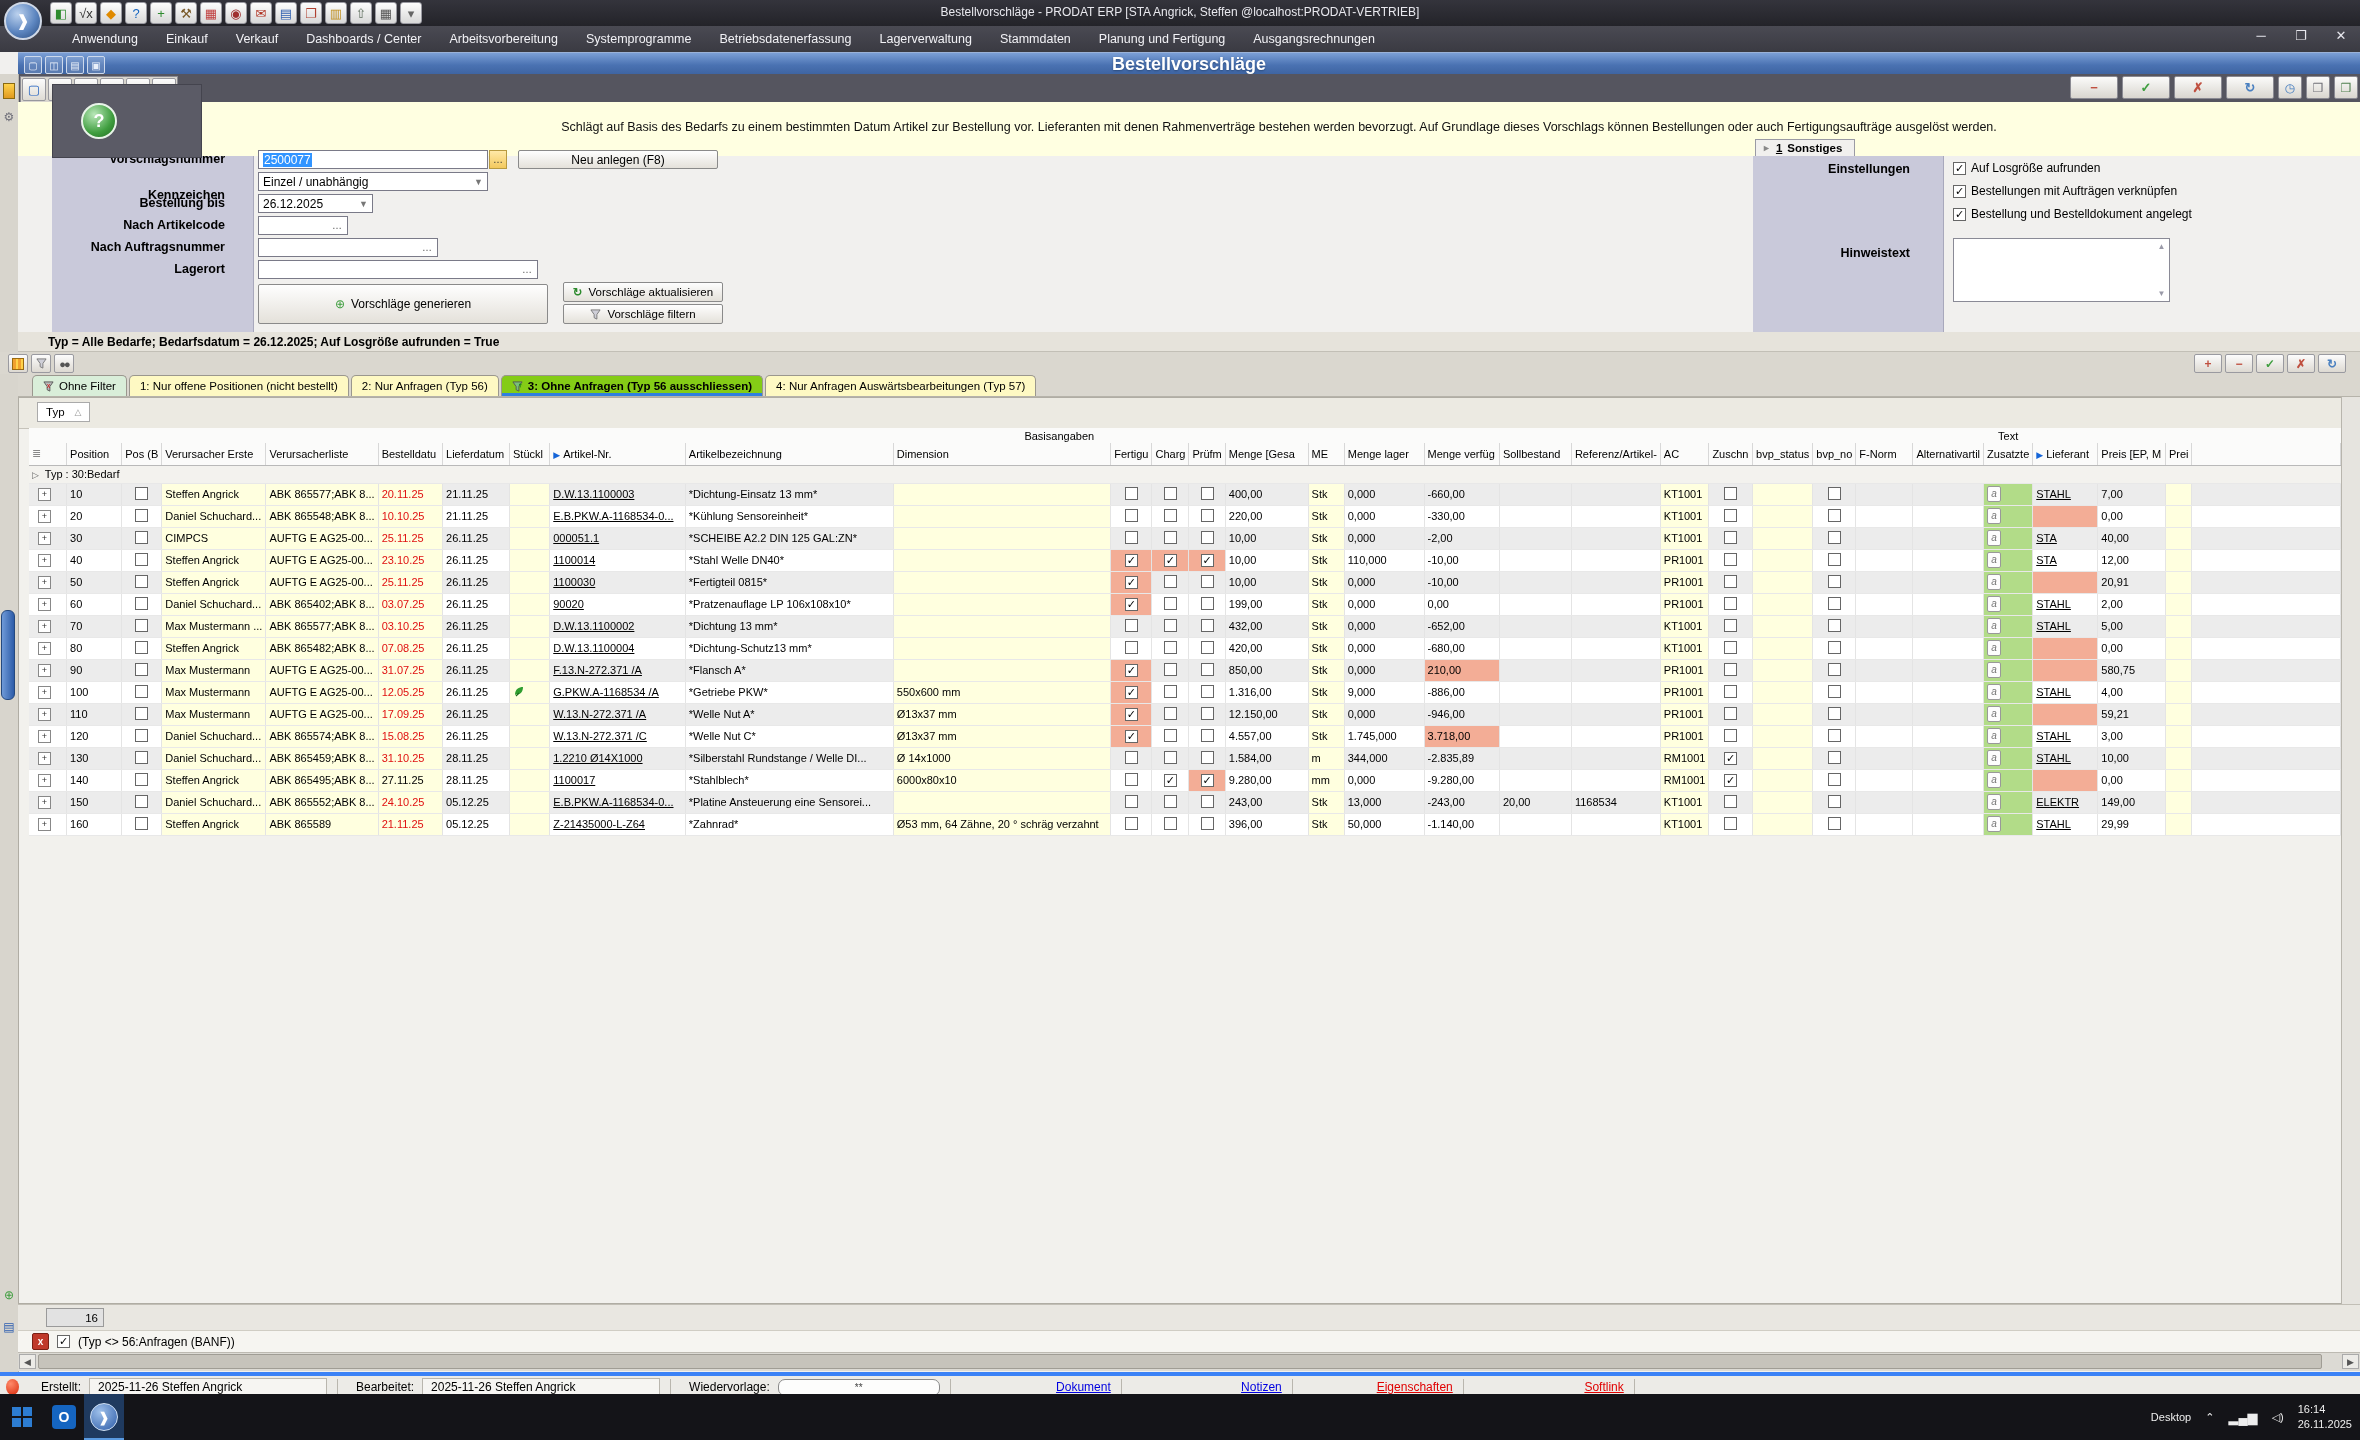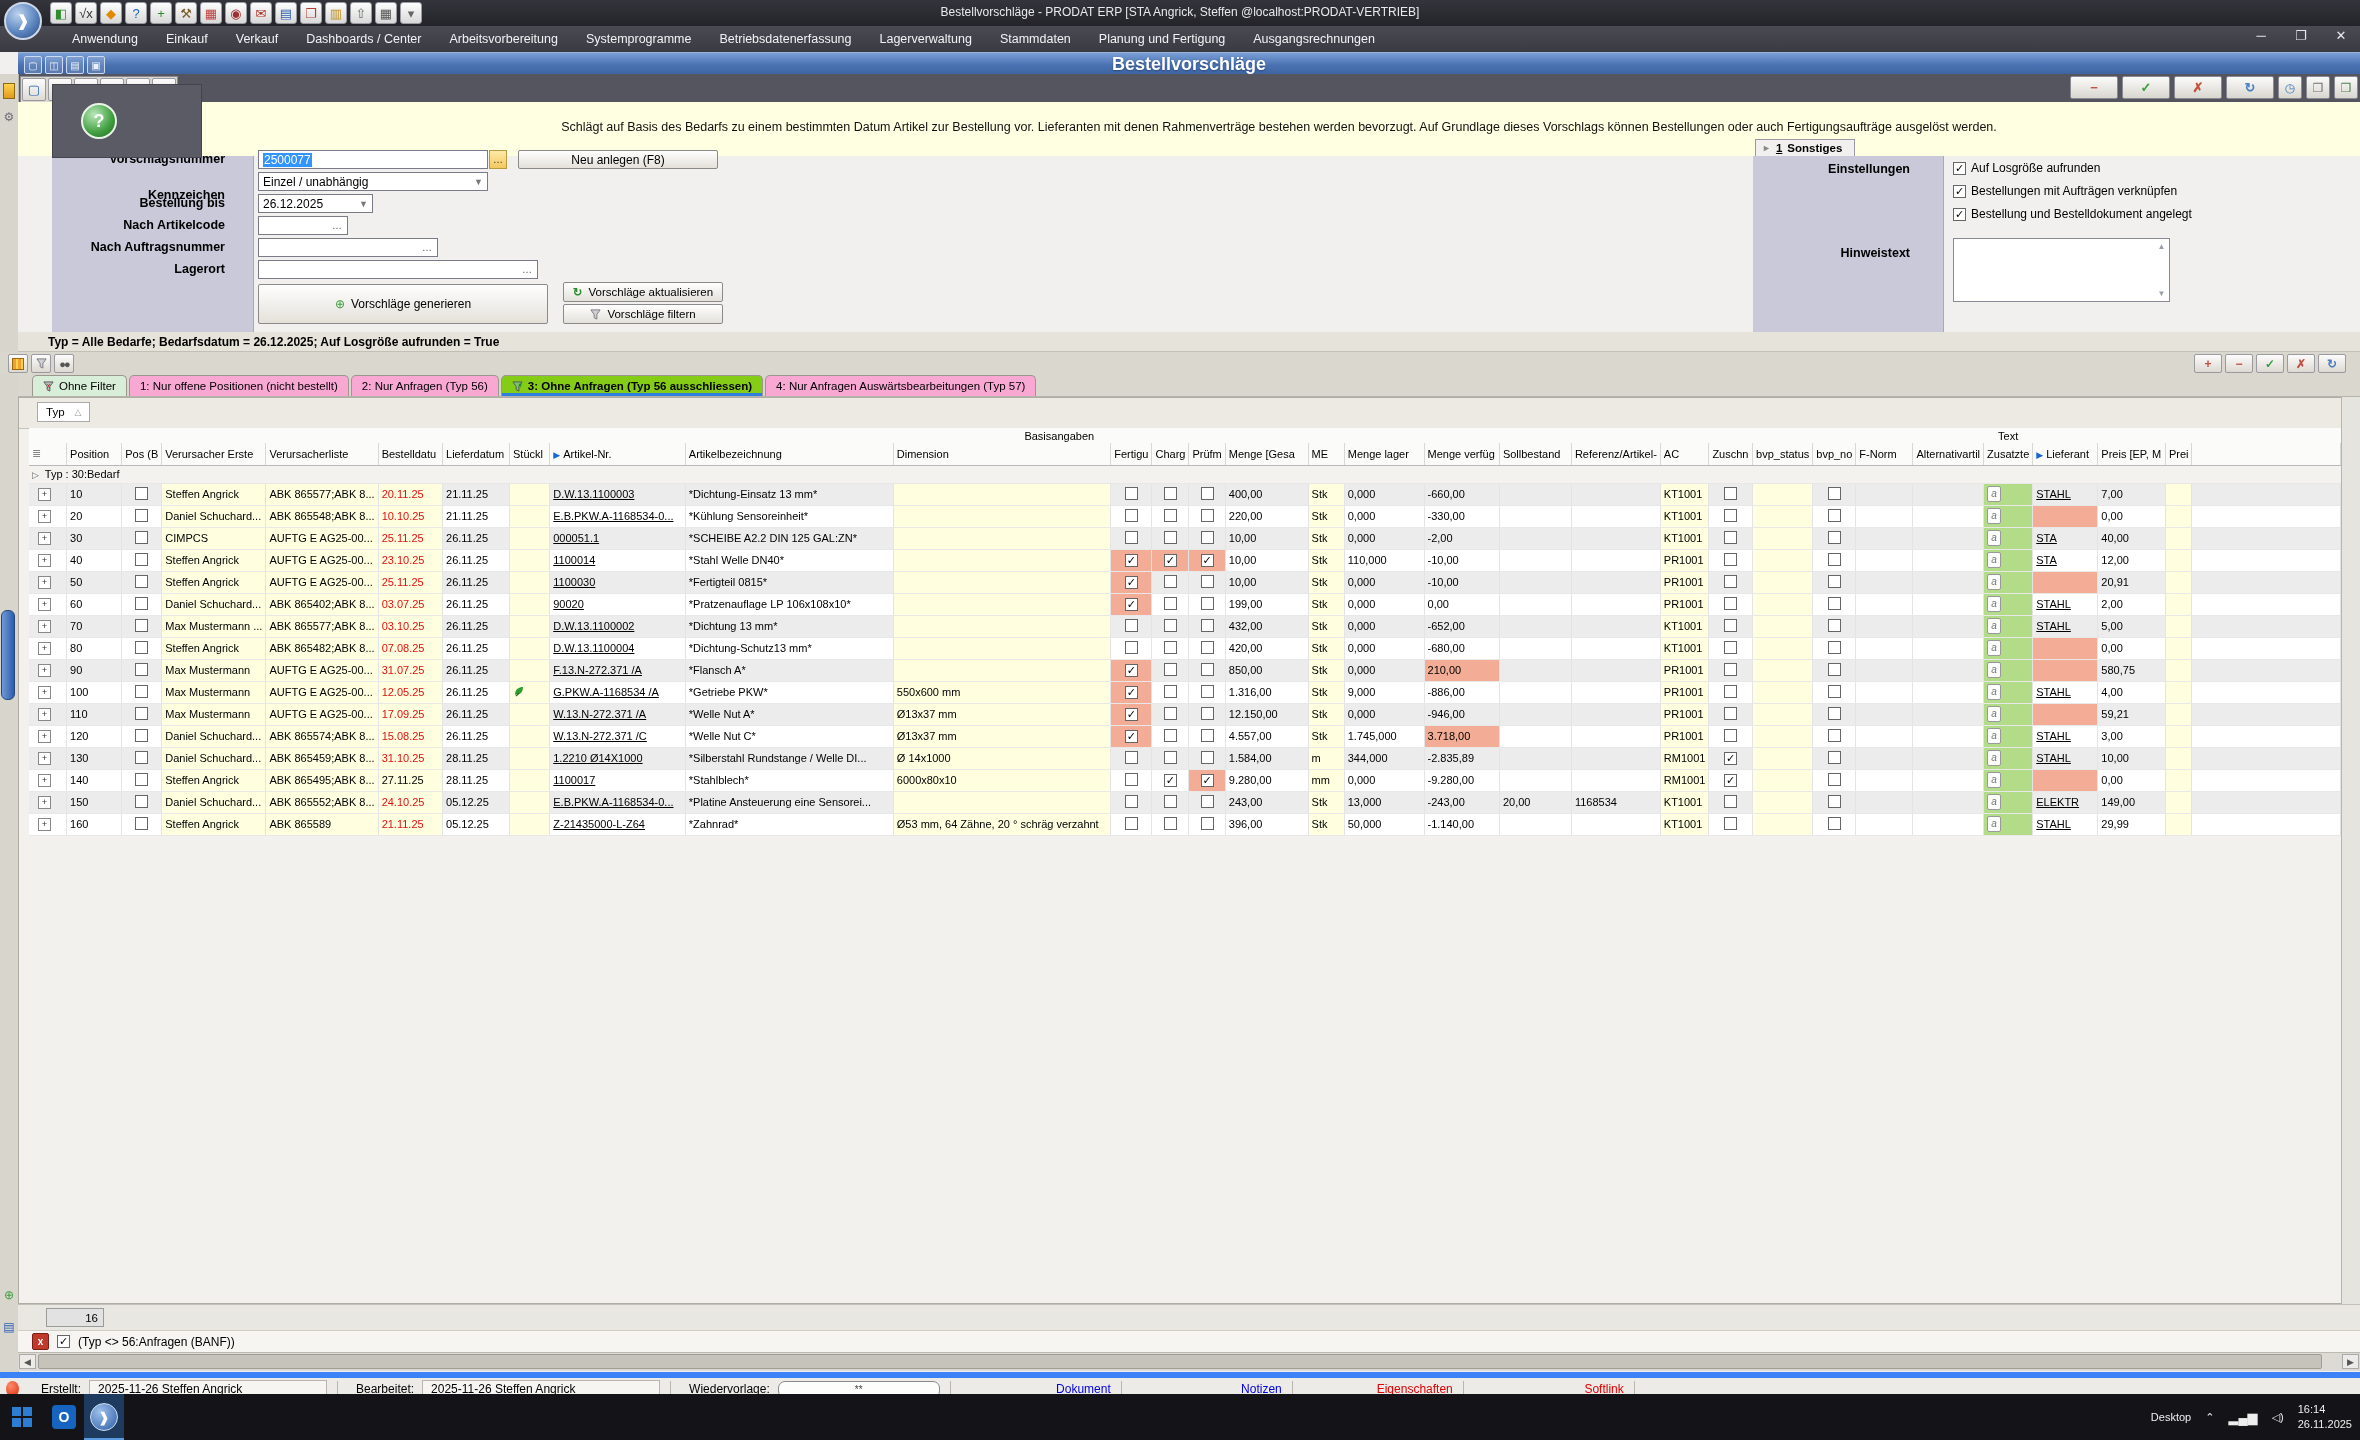--- a/index.html
+++ b/index.html
@@ -81,21 +81,21 @@
   .stleft{position:absolute;left:8px;top:2px;display:flex;gap:3px;}
   .stico{width:18px;height:17px;display:flex;align-items:center;justify-content:center;font-size:11px;
          background:linear-gradient(#fcfcfc,#ddd9d2);border:1px solid #9a9aa0;border-radius:2px;}
   .stright{position:absolute;right:14px;top:2px;display:flex;gap:3px;}
   .stbtn{width:26px;height:17px;display:flex;align-items:center;justify-content:center;font-size:12px;font-weight:bold;
          background:linear-gradient(#fcfcfc,#ddd9d2);border:1px solid #9a9aa0;border-radius:2px;}
   .tabsrow{position:absolute;left:18px;top:374px;width:2342px;height:23px;background:#dad7cf;display:flex;align-items:flex-end;padding-left:14px;box-sizing:border-box;border-bottom:1px solid #b6b3aa;}
   .ftab{height:20px;display:flex;align-items:center;gap:5px;padding:0 10px;font-size:11.5px;white-space:nowrap;
         border:1px solid #9a978e;border-bottom:none;border-radius:5px 5px 0 0;margin-right:2px;background:#efece4;}
   .ftab.green{background:#d9eed9;}
-  .ftab.pink{background:#f9a8d4;}
+  .ftab.pink{background:#fef9c3;}
   .ftab.active{background:#84cc16;box-shadow:inset 0 -3px 0 #2f7fe0;font-weight:bold;}
   .funnel{width:11px;height:11px;flex:0 0 auto;}
   
   .gridwrap{position:absolute;left:18px;top:397px;width:2324px;height:907px;background:#f2f1ed;border:1px solid #b0ada4;box-sizing:border-box;}
   .groupband{position:absolute;left:0;top:0;width:100%;height:30px;background:#eceae2;border-bottom:1px solid #c6c3ba;}
   .chip{position:absolute;left:18px;top:4px;height:20px;background:#fff;border:1px solid #aaa;display:flex;align-items:center;
         gap:10px;padding:0 8px;font-size:11.5px;box-sizing:border-box;}
   .chip .tri{color:#999;font-size:9px;}
   table.grid{border-collapse:collapse;table-layout:fixed;position:absolute;left:10px;top:30px;background:#fff;}
   table.grid td,table.grid th{padding:0 3px;font-size:11px;font-weight:normal;text-align:left;overflow:hidden;white-space:nowrap;
@@ -122,21 +122,21 @@
   .countcell{position:absolute;left:28px;top:3px;width:58px;height:19px;background:#e2e2e2;border:1px solid #9a9a9a;
              font-size:11.5px;display:flex;align-items:center;justify-content:flex-end;padding-right:5px;box-sizing:border-box;}
   .filterrow{position:absolute;left:18px;top:1330px;width:2342px;height:22px;background:#f6f5f1;border-top:1px solid #d0cdc4;
              display:flex;align-items:center;gap:8px;padding-left:14px;box-sizing:border-box;font-size:12px;}
   .xbtn{width:15px;height:15px;background:#c0392b;color:#fff;font-size:10px;font-weight:bold;display:flex;align-items:center;
         justify-content:center;border:1px solid #7a1f15;border-radius:2px;}
   .hscroll{position:absolute;left:18px;top:1352px;width:2342px;height:18px;background:#dcdad4;border-top:1px solid #bdbab2;}
   .harrow{position:absolute;top:1px;width:17px;height:15px;background:#ecebe7;border:1px solid #aaa;display:flex;align-items:center;
           justify-content:center;font-size:9px;color:#555;box-sizing:border-box;}
   .hthumb{position:absolute;left:20px;top:1px;width:2284px;height:15px;background:#c6c3bb;border:1px solid #a09d95;border-radius:2px;box-sizing:border-box;}
-  .statusbar{position:absolute;left:0;top:1372px;width:2360px;height:22px;background:#ecebe7;border-top:6px solid #3b82f6;
+  .statusbar{position:absolute;left:0;top:1372px;width:2360px;height:22px;background:#ecebe7;border-top:4px solid #3b82f6;
              display:flex;align-items:center;font-size:12px;}
   .reddot{width:13px;height:16px;border-radius:50%;background:radial-gradient(circle at 35% 30%,#ff8a6a,#d82a0a);margin:0 14px 0 6px;}
   .slabel{margin:0 8px;white-space:nowrap;}
   .sval{background:#f6f5f2;border:1px solid #b9b6ae;height:17px;display:flex;align-items:center;padding:0 8px;white-space:nowrap;}
   .sdiv{width:1px;height:16px;background:#b9b6ae;margin:0 10px;}
   .slink{width:150px;text-align:right;text-decoration:underline;white-space:nowrap;}
   .slink.blue{color:#0000e0;}
   .slink.red{color:#e00000;}
   .wvbox{width:160px;height:15px;background:#fdfdfc;border:1px solid #8a8a8a;border-radius:7px;display:flex;align-items:center;justify-content:center;color:#444;font-size:10px;}
   

